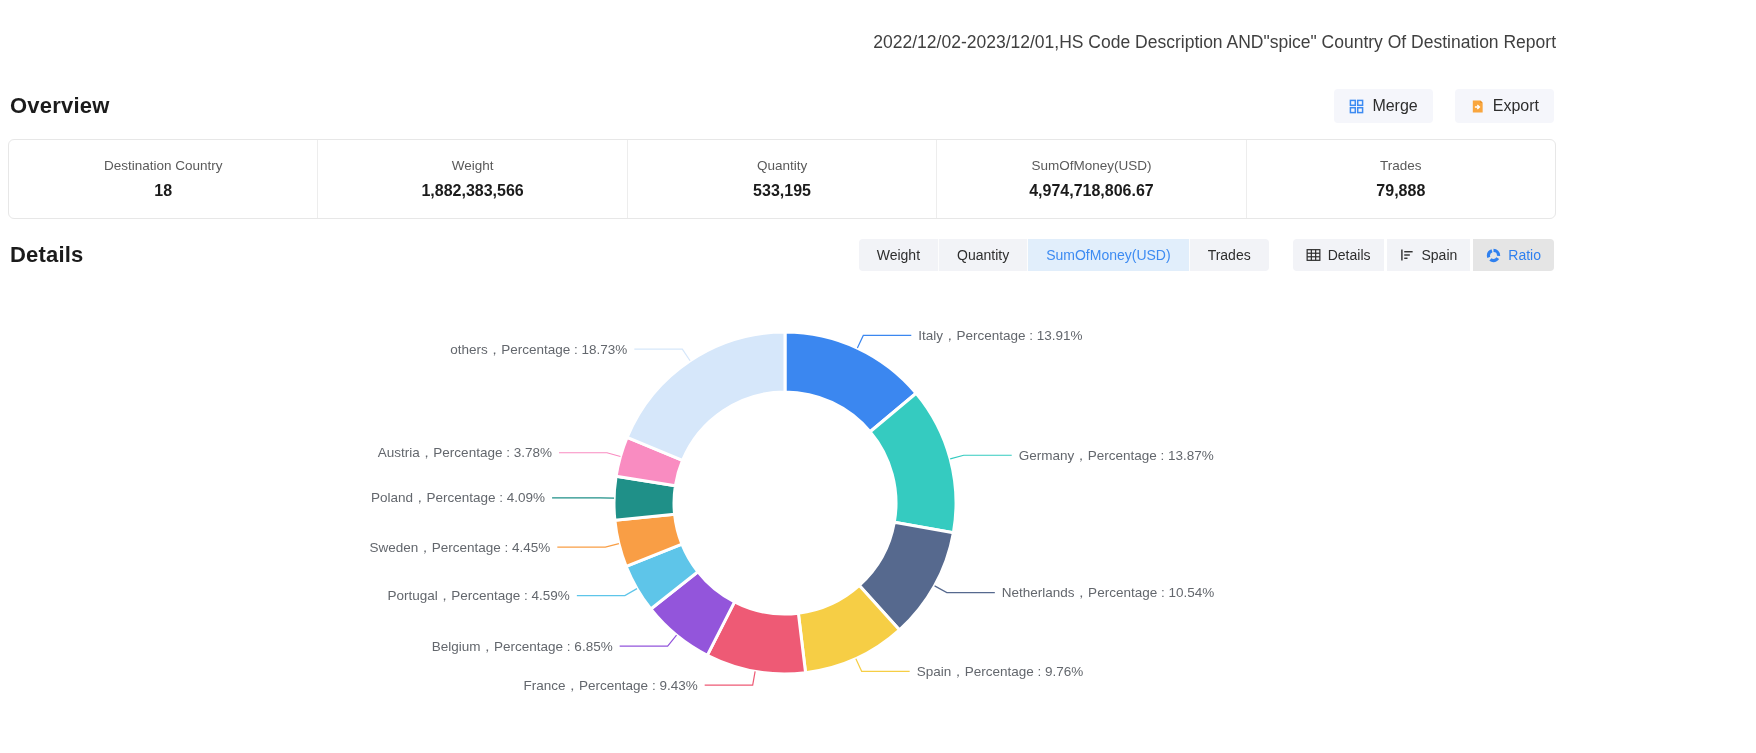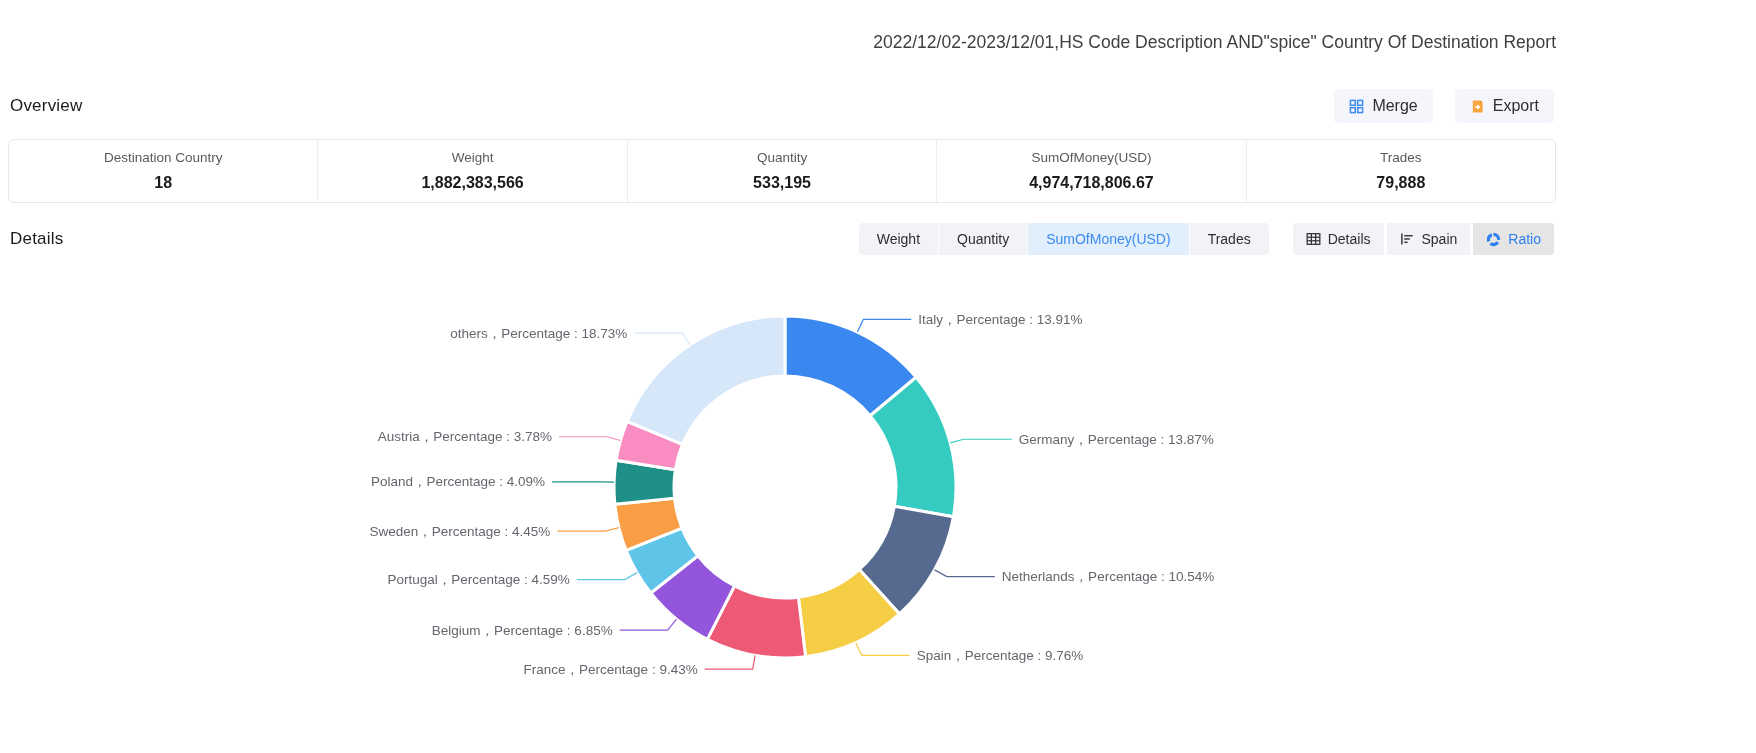--- a/index.html
+++ b/index.html
@@ -6,31 +6,31 @@
   html,body { background:#fff; }
   body {
     width:1756px; height:753px; overflow:hidden;
     font-family:"Liberation Sans", sans-serif; color:#2e2e2e;
   }
   .content { width:1564px; padding:0 8px; }
   .page-title { text-align:right; padding-top:32px; font-size:17.5px; color:#404040; }
   .section-row { display:flex; justify-content:space-between; align-items:center; }
   .overview-row { margin-top:36px; padding:0 2px; }
   .details-row { margin-top:20px; padding:0 2px; }
-  h2.heading { font-size:17px; font-weight:normal; color:#1b1b1b; letter-spacing:.2px; }
+  h2.heading { font-size:22px; font-weight:bold; color:#1b1b1b; letter-spacing:.2px; }
   .btn-group { display:flex; gap:22px; }
   .tool-btn {
     display:flex; align-items:center; gap:8px;
     background:#F5F6FB; border:none; border-radius:4px;
     padding:8px 15px; font-size:16px; color:#2e2e2e;
     font-family:inherit; cursor:pointer;
   }
   .tool-btn svg { display:block; }
   .stats-bar {
-    margin-top:16px; height:64px; display:flex;
+    margin-top:16px; height:80px; display:flex;
     border:1px solid #E7E7E7; border-radius:6px; background:#fff;
   }
   .stat-cell {
     flex:1; display:flex; flex-direction:column; align-items:center; justify-content:center;
     gap:9px; border-left:1px solid #EDEDED;
   }
   .stat-cell:first-child { border-left:none; }
   .stat-label { font-size:13.5px; color:#5a5a5a; }
   .stat-value { font-size:16px; font-weight:bold; color:#1b1b1b; }
   .details-controls { display:flex; align-items:center; gap:24px; }

